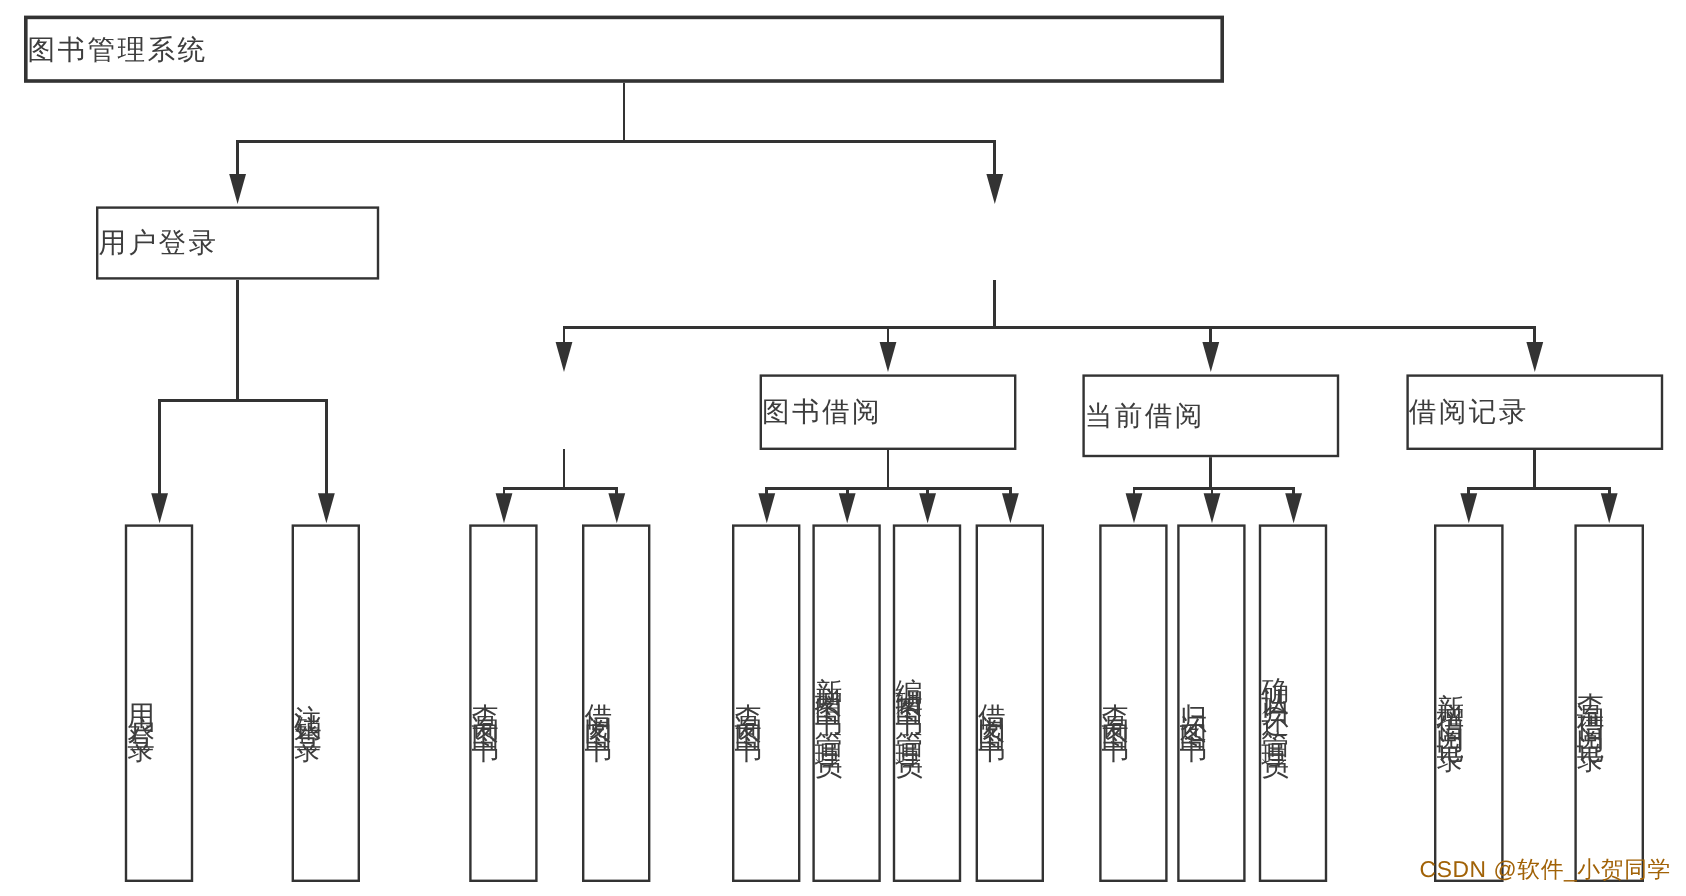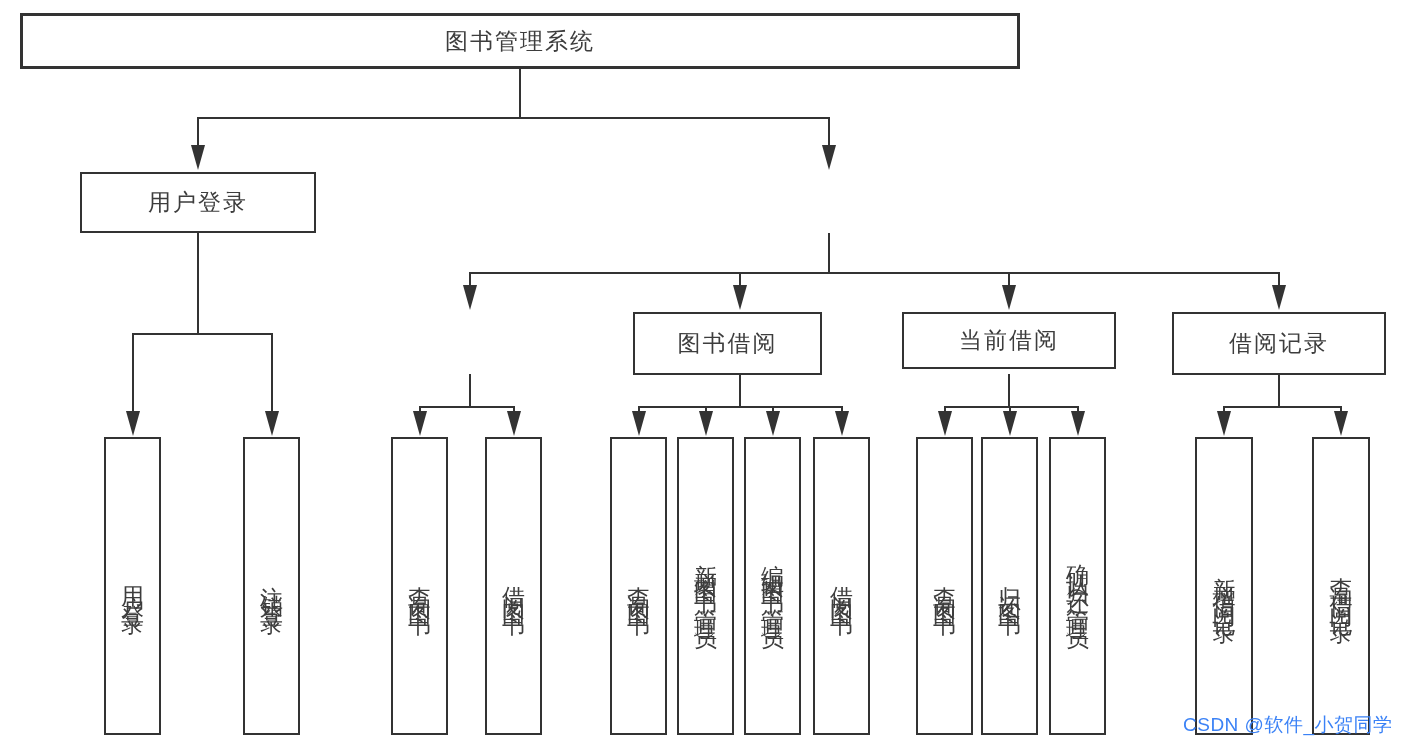--- a/index.html
+++ b/index.html
@@ -4,31 +4,31 @@
 <style>
   html,body{margin:0;padding:0;background:#ffffff;}
   .canvas{
     position:relative;width:1405px;height:747px;background:#ffffff;
     font-family:"Liberation Sans","DejaVu Sans",sans-serif;overflow:hidden;
   }
   .wires{position:absolute;left:0;top:0;}
   .node{
     position:absolute;box-sizing:border-box;background:#ffffff;
     border:2.5px solid #333333;color:#3d3d3d;
-    display:flex;align-items:center;justify-content:center;
+    display:flex;align-items:center;justify-content:flex-start;
   }
   .node.root{border-width:3px;}
   .hlabel{font-size:23px;letter-spacing:2px;white-space:nowrap;}
   .vnode span{
     writing-mode:vertical-rl;text-orientation:mixed;
     font-size:23px;letter-spacing:9px;line-height:1;white-space:nowrap;
   }
   .watermark{
     position:absolute;left:1183px;top:712px;z-index:5;
-    font-size:19px;letter-spacing:0.5px;color:#3b82f6;white-space:nowrap;
+    font-size:19px;letter-spacing:0.5px;color:#a16207;white-space:nowrap;
   }
 </style>
 </head>
 <body>
 
 <div class="canvas">
 
   <svg class="wires" width="1405" height="747" viewBox="0 0 1405 747">
     <defs>
       <path id="ah" d="M -7 -25 L 7 -25 L 0 0 Z"></path>
@@ -99,24 +99,24 @@
   </svg>
 
   <div class="node root" style="left:20px;top:13px;width:1000px;height:56px">
     <span class="hlabel">图书管理系统</span>
   </div>
 
   <div class="node" style="left:80px;top:172px;width:236px;height:61px">
     <span class="hlabel">用户登录</span>
   </div>
 
-  <div class="node" style="left:633px;top:312px;width:189px;height:63px">
+  <div class="node" style="left:633px;top:312px;width:214px;height:63px">
     <span class="hlabel">图书借阅</span>
   </div>
-  <div class="node" style="left:902px;top:312px;width:214px;height:57px">
+  <div class="node" style="left:902px;top:312px;width:214px;height:69px">
     <span class="hlabel">当前借阅</span>
   </div>
   <div class="node" style="left:1172px;top:312px;width:214px;height:63px">
     <span class="hlabel">借阅记录</span>
   </div>
 
   <div class="node vnode" style="left:104px;top:437px;width:57px;height:298px">
     <span>用户登录</span>
   </div>
   <div class="node vnode" style="left:243px;top:437px;width:57px;height:298px">

